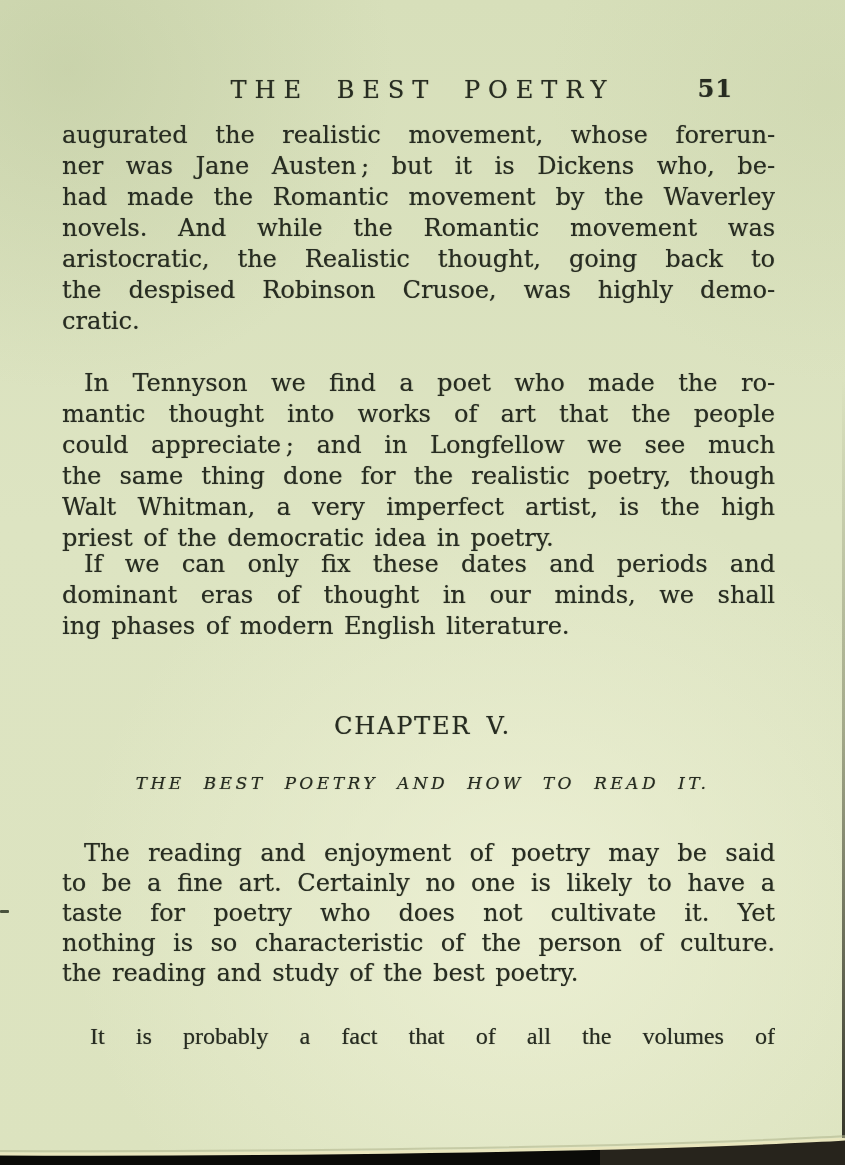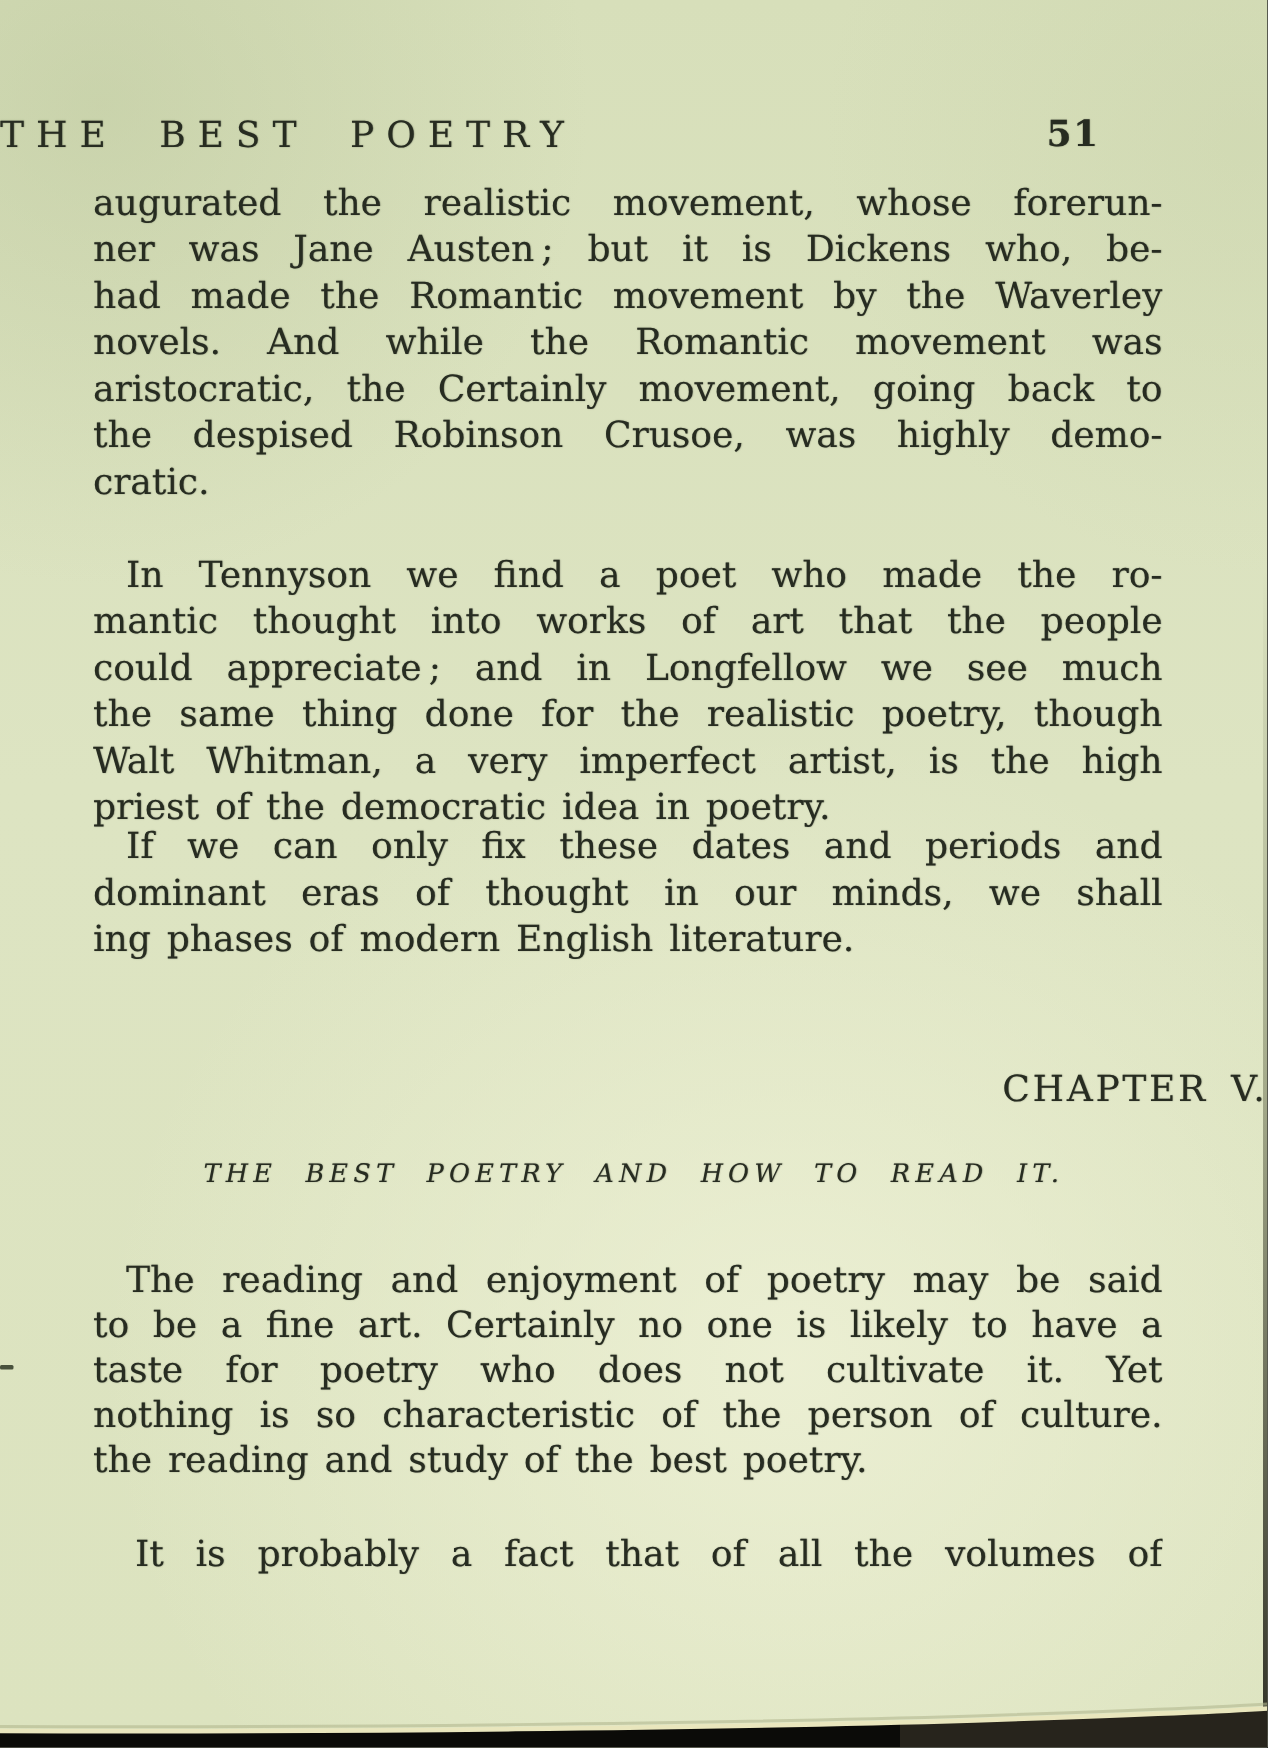--- a/index.html
+++ b/index.html
@@ -12,43 +12,43 @@
     background:
       radial-gradient(90% 60% at 62% 78%, rgba(238,241,214,0.85) 0%, rgba(238,241,214,0) 60%),
       radial-gradient(70% 50% at 8% 6%, rgba(180,192,148,0.40) 0%, rgba(180,192,148,0) 55%),
       radial-gradient(60% 45% at 98% 8%, rgba(196,206,164,0.35) 0%, rgba(196,206,164,0) 55%),
       linear-gradient(180deg, #d7dfba 0%, #dde4c2 45%, #dce3bf 100%);
   }
   .ink { text-shadow: 0.3px 0.3px 0.8px rgba(39,44,33,0.55); }
 
   .header { position:absolute; top:76px; left:0; width:845px; height:32px; }
   .header-title {
-    position:absolute; left:0; right:0; 
+    position:absolute; left:0; right:0; text-align:center;
     font-size:24px; letter-spacing:8px; word-spacing:12px;
   }
   .page-number {
     position:absolute; right:112px; top:-2px;
     font-size:24px; font-weight:bold; letter-spacing:1px;
   }
 
   .para { position:absolute; left:62px; width:713px; font-size:24px; word-spacing:3px; }
   .line { height:31px; line-height:31px; text-align:justify; text-align-last:justify; overflow:hidden; }
   .line-last { text-align-last:left; }
   .line-indent { text-indent:22px; }
 
   #para1 { top:120px; }
   #para2 { top:368px; }
   #para3 { top:549px; }
   #para4 { top:838px; }
   #para4 .line { height:30px; line-height:30px; }
-  #para5 { top:1021px; }
+  #para5 { top:1021px;font-family:Liberation Serif, serif; }
   #para5 .line-indent { text-indent:28px; }
 
   .chapter-heading {
-    position:absolute; top:712px; left:0; width:845px; text-align:right;
+    position:absolute; top:712px; left:0; width:845px; text-align:center;
     font-size:24px; letter-spacing:1.8px; word-spacing:6px;
   }
   .chapter-title {
     position:absolute; top:773px; left:0; width:845px; text-align:center;
     font-style:italic; font-size:17px; letter-spacing:3.5px; word-spacing:10px;
     white-space:nowrap;
   }
 
   .bottom-svg { position:absolute; left:0; top:1075px; width:845px; height:90px; }
   .right-edge {
@@ -65,21 +65,21 @@
   <div class="header">
     <div class="header-title ink">THE BEST POETRY</div>
     <div class="page-number ink">51</div>
   </div>
 
   <div class="para ink" id="para1">
       <div class="line">augurated the realistic movement, whose forerun-</div>
       <div class="line">ner was Jane Austen ; but it is Dickens who, be-</div>
       <div class="line">had made the Romantic movement by the Waverley</div>
       <div class="line">novels.  And while the Romantic movement was</div>
-      <div class="line">aristocratic, the Certainly movement, going back to</div>
+      <div class="line">aristocratic, the Realistic thought, going back to</div>
       <div class="line">the despised Robinson Crusoe, was highly demo-</div>
       <div class="line line-last">cratic.</div>
     </div>
 
   <div class="para ink" id="para2">
       <div class="line line-indent">In Tennyson we find a poet who made the ro-</div>
       <div class="line">mantic thought into works of art that the people</div>
       <div class="line">could appreciate ; and in Longfellow we see much</div>
       <div class="line">the same thing done for the realistic poetry, though</div>
       <div class="line">Walt Whitman, a very imperfect artist, is the high</div>

